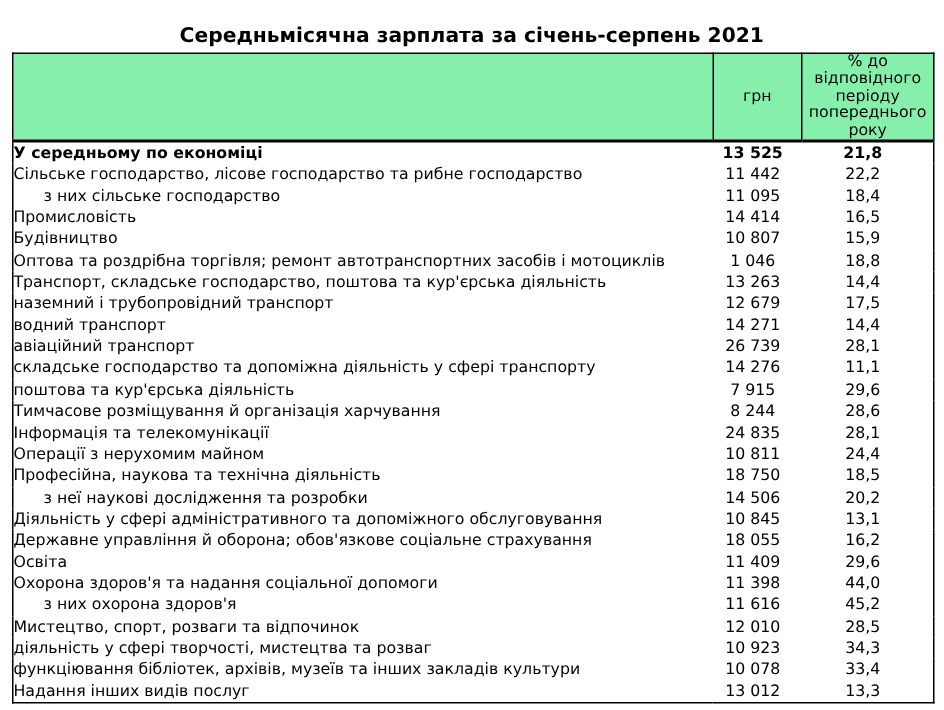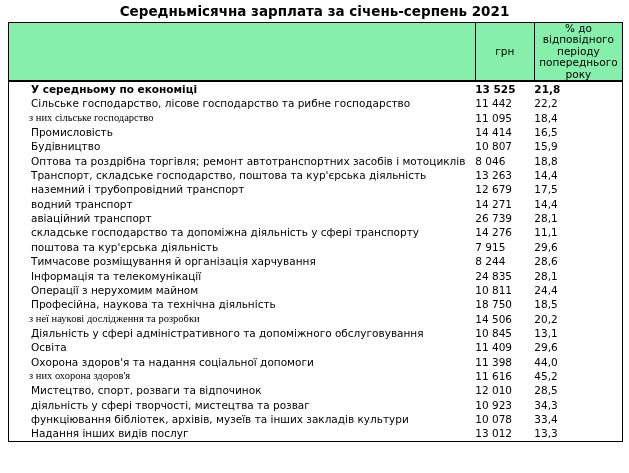--- a/index.html
+++ b/index.html
@@ -2,41 +2,41 @@
 <html><head>
 <meta charset="utf-8">
 <style>
   html,body{margin:0;padding:0;background:#fff;}
   body{
     width:629px;height:473px;overflow:hidden;
     font-family:"DejaVu Sans","Liberation Sans",sans-serif;color:#000;
   }
   .page-title{
     text-align:center;font-weight:bold;font-size:13.5px;
-    padding-top:3px;height:16px;white-space:nowrap;
+    padding-top:16px;height:16px;white-space:nowrap;
   }
   table.salary{
     border-collapse:collapse;table-layout:fixed;
     margin:3px 0 0 8px;width:615px;
     border:1px solid #000;
   }
   thead th{
     border:1px solid #000;border-bottom:2px solid #000;
     font-weight:normal;font-size:10.5px;line-height:11.4px;
     text-align:center;vertical-align:middle;padding:0 2px;
     background:#86efac;
   }
   thead tr{height:57px;}
   tbody td{
     font-size:10.5px;line-height:14.35px;height:14.35px;
     padding:0;white-space:nowrap;overflow:hidden;vertical-align:middle;
   }
-  td.cat{padding-left:22px;}
-  td.cat.indent{padding-left:20px;font-family:Liberation Serif, serif;}
-  td.num{text-align:left;padding-right:6px;}
+  td.cat{padding-left:0;}
+  td.cat.indent{padding-left:20px;}
+  td.num{text-align:center;padding-right:6px;}
   tr.bold td{font-weight:bold;}
   col.c-cat{width:466px;}
   col.c-uah{width:59px;}
   col.c-pct{width:88px;}
 </style>
 </head>
 <body>
 
 <div class="page">
   <div class="page-title">Середньмісячна зарплата за січень-серпень 2021</div>
@@ -74,21 +74,21 @@
           <td class="num">14 414</td>
           <td class="num">16,5</td>
         </tr>
         <tr>
           <td class="cat">Будівництво</td>
           <td class="num">10 807</td>
           <td class="num">15,9</td>
         </tr>
         <tr>
           <td class="cat">Оптова та роздрібна торгівля; ремонт автотранспортних засобів і мотоциклів</td>
-          <td class="num">8 046</td>
+          <td class="num">1 046</td>
           <td class="num">18,8</td>
         </tr>
         <tr>
           <td class="cat">Транспорт, складське господарство, поштова та кур'єрська діяльність</td>
           <td class="num">13 263</td>
           <td class="num">14,4</td>
         </tr>
         <tr>
           <td class="cat">наземний і трубопровідний транспорт</td>
           <td class="num">12 679</td>
@@ -138,20 +138,25 @@
           <td class="cat indent">з неї наукові дослідження та розробки</td>
           <td class="num">14 506</td>
           <td class="num">20,2</td>
         </tr>
         <tr>
           <td class="cat">Діяльність у сфері адміністративного та допоміжного обслуговування</td>
           <td class="num">10 845</td>
           <td class="num">13,1</td>
         </tr>
         <tr>
+          <td class="cat">Державне управління й оборона; обов'язкове соціальне страхування</td>
+          <td class="num">18 055</td>
+          <td class="num">16,2</td>
+        </tr>
+        <tr>
           <td class="cat">Освіта</td>
           <td class="num">11 409</td>
           <td class="num">29,6</td>
         </tr>
         <tr>
           <td class="cat">Охорона здоров'я та надання соціальної допомоги</td>
           <td class="num">11 398</td>
           <td class="num">44,0</td>
         </tr>
         <tr>

